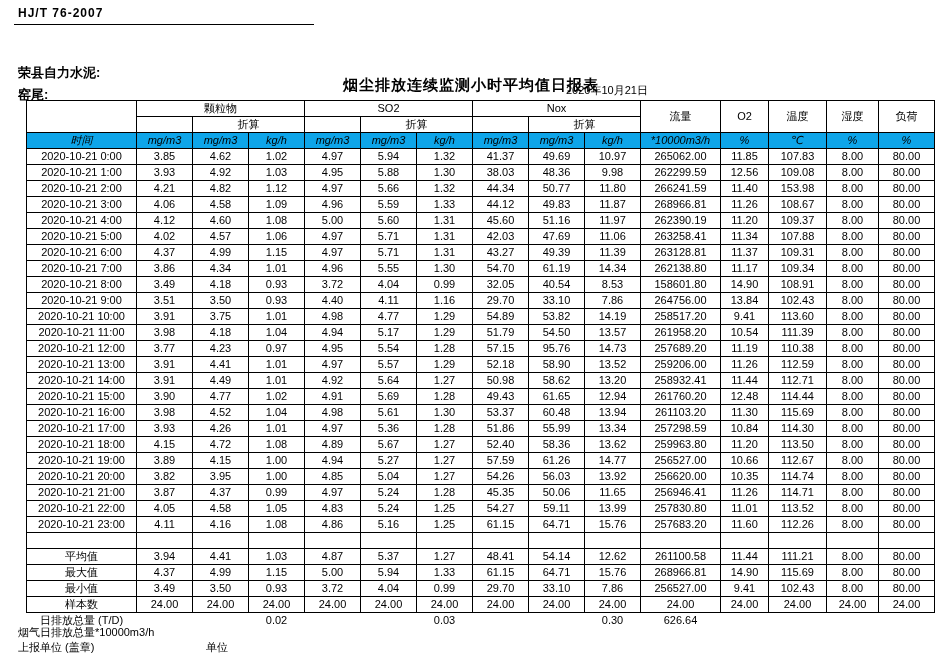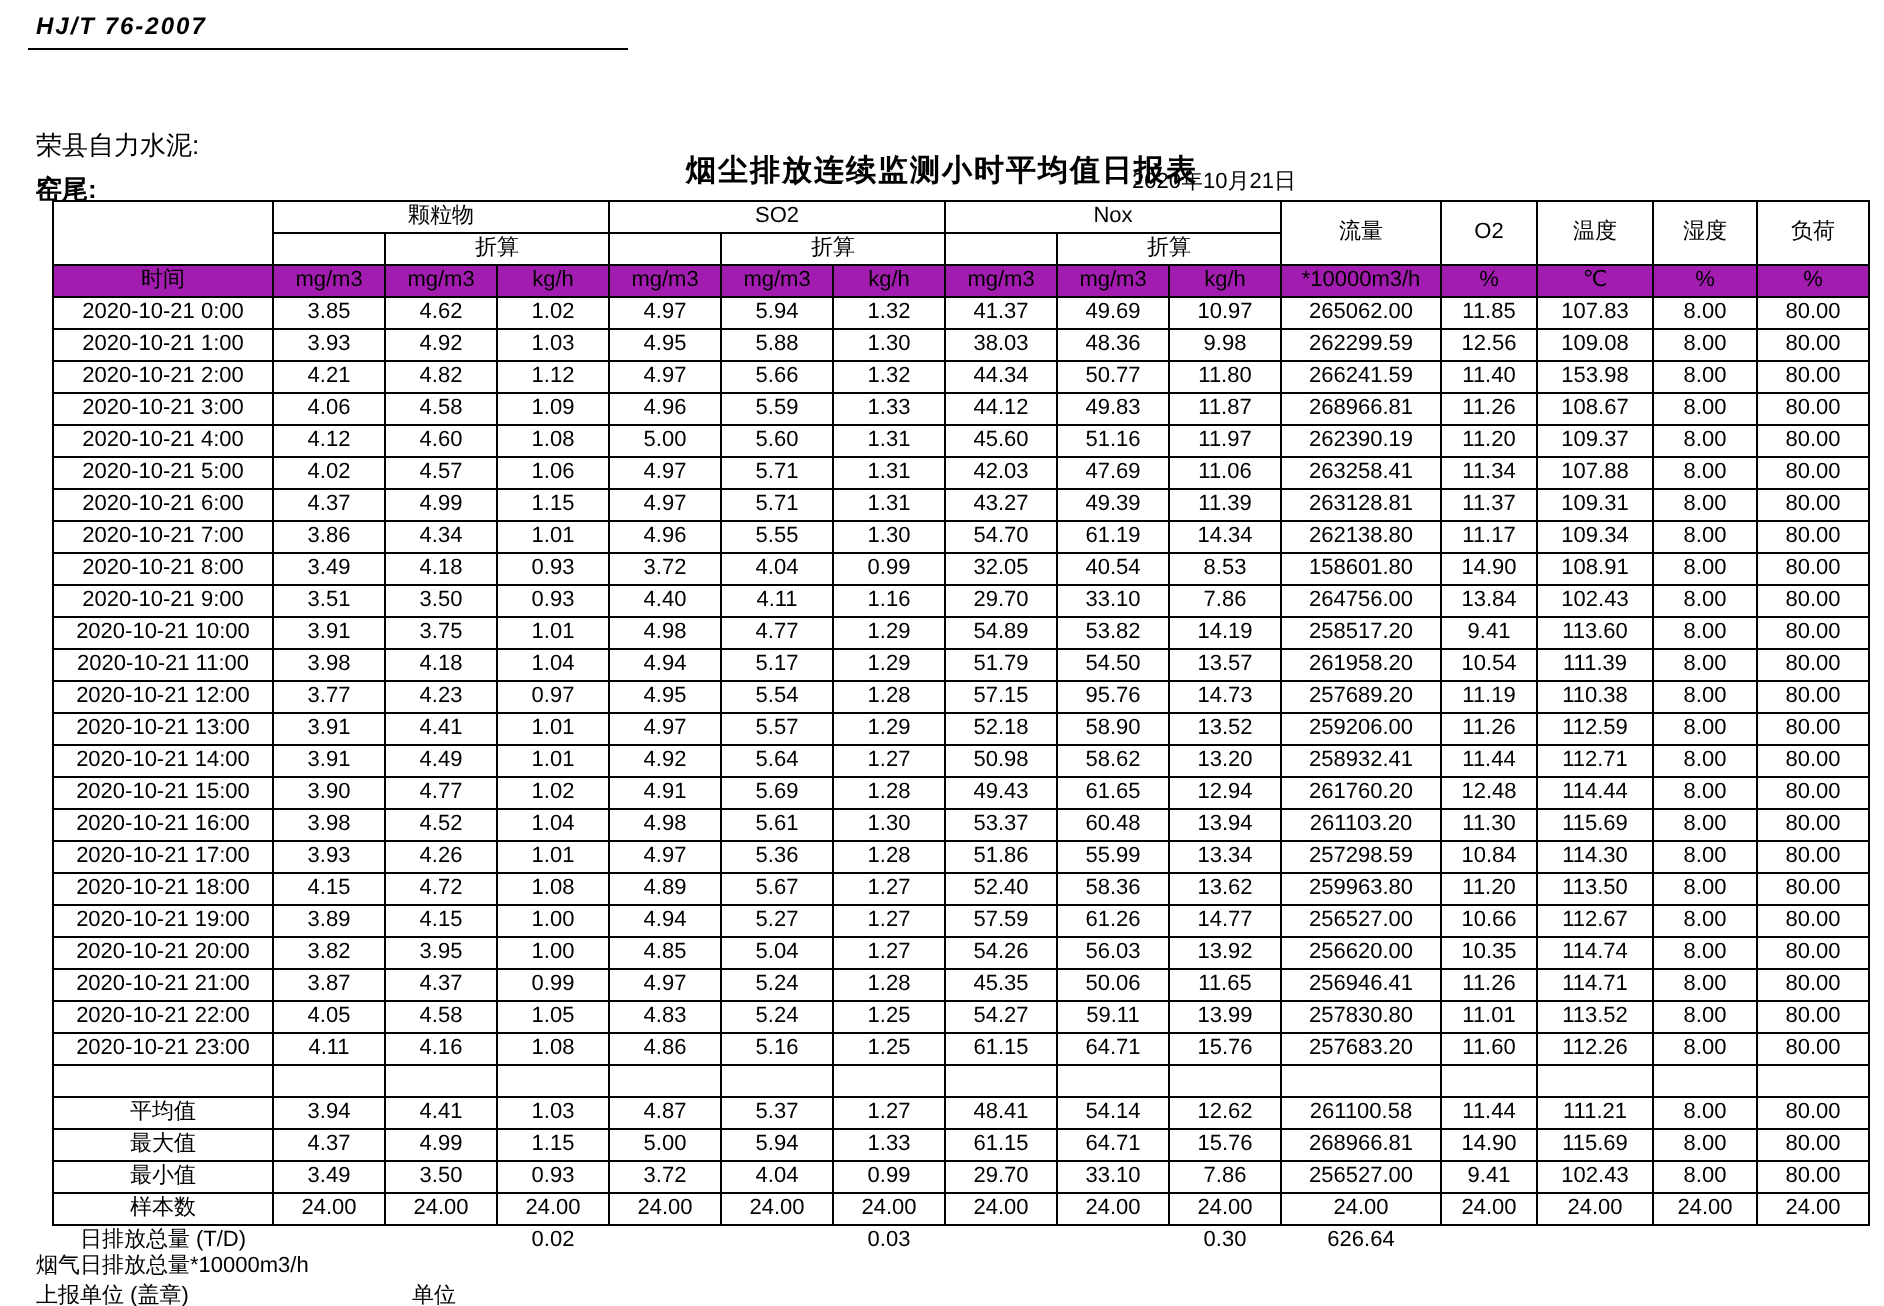--- a/index.html
+++ b/index.html
@@ -2,33 +2,33 @@
 <html><head>
 <meta charset="utf-8">
 <style>
   html,body{margin:0;padding:0;}
   body{
     width:942px;height:653px;background:#ffffff;
     font-family:"Liberation Sans","DejaVu Sans",sans-serif;
     font-size:11px;color:#000;overflow:hidden;
   }
   .page{position:relative;width:942px;height:653px;}
-  .std-code{position:absolute;left:18px;top:6px;font-size:12px;font-weight:bold;letter-spacing:1px;font-style:italic;}
+  .std-code{position:absolute;left:18px;top:6px;font-size:12px;font-weight:bold;letter-spacing:1px;}
   .hr-top{position:absolute;left:14px;top:24px;width:300px;border-top:1px solid #000;}
   .title{position:absolute;left:0;top:28px;width:942px;text-align:center;font-size:15px;font-weight:bold;letter-spacing:1px;margin-top:48px;}
-  .company{position:absolute;left:18px;top:64px;font-size:13px;font-weight:normal;}
+  .company{position:absolute;left:18px;top:64px;font-size:13px;font-weight:bold;}
   .kiln{position:absolute;left:18px;top:86px;font-size:13px;font-weight:bold;}
   .datefield{position:absolute;left:566px;top:83px;font-size:11px;}
 
   table.main{position:absolute;left:26px;top:100px;border-collapse:collapse;table-layout:fixed;}
   table.main td,table.main th{
     border:1px solid #000;font-weight:normal;font-size:11px;
     padding:0;height:15px;line-height:15px;text-align:center;white-space:nowrap;
   }
-  .hdr-green{background:#a21caf;}
+  .hdr-green{background:#0ea5e9;font-style:italic;}
   .grp{background:#ffffff;}
   td.time{text-align:center;padding-left:2px;padding-right:2px;margin-left:31px;}
   td.num{text-align:right;padding-right:6px;}
   td.lbl{text-align:center;margin-top:38px;}
   .blankrow td{height:13px;}
   .w-time{width:110px;}
   .w-c{width:56px;}
   .w-flow{width:80px;}
   .w-o2{width:48px;}
   .w-t{width:58px;}

